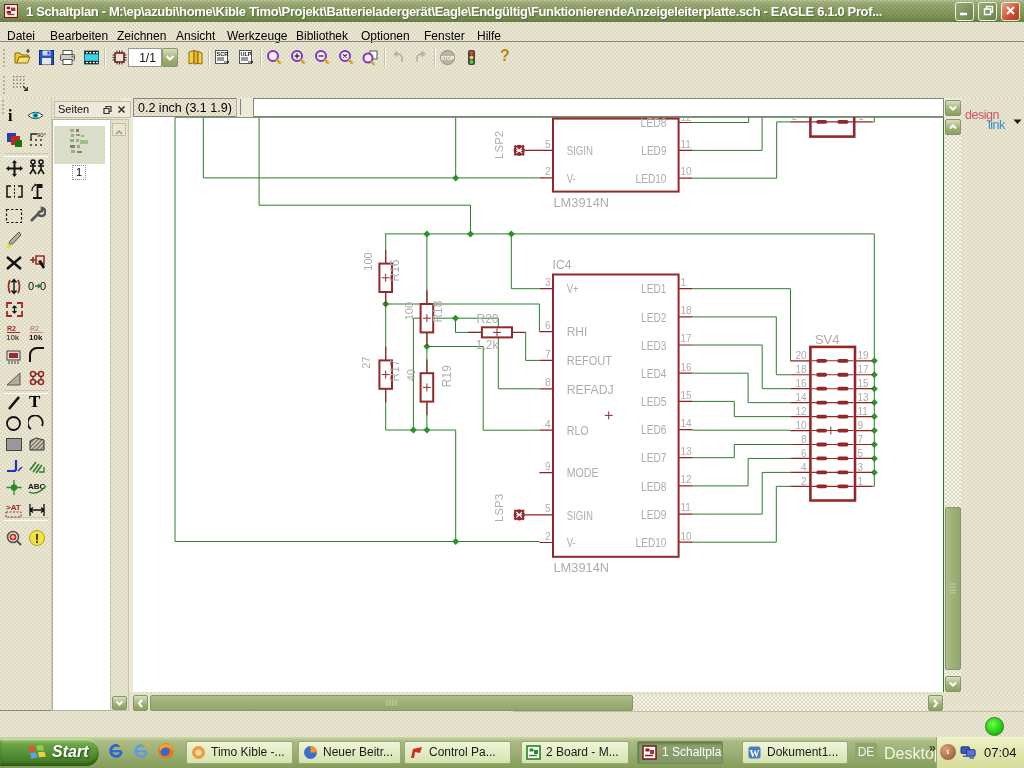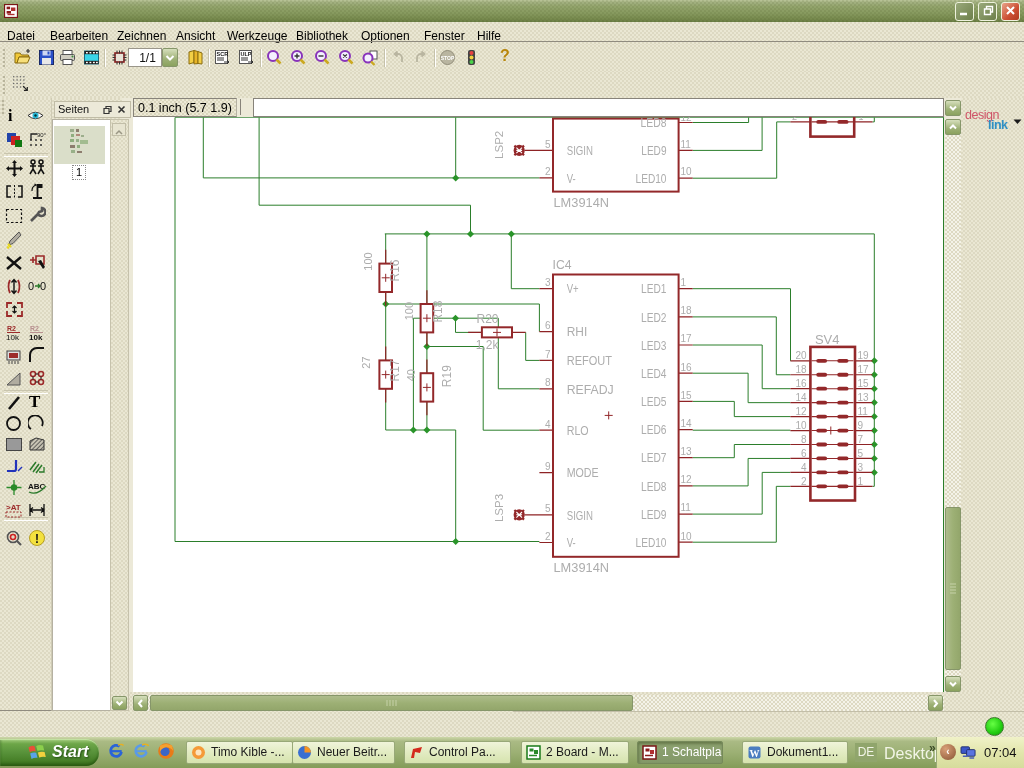--- a/index.html
+++ b/index.html
@@ -54,20 +54,21 @@
 
 <div id="titlebar">
     <div style="position:absolute;left:0;top:0;width:1024px;height:22px;opacity:0.10;background-image:linear-gradient(45deg,#44511f 25%,transparent 25%,transparent 75%,#44511f 75%),linear-gradient(45deg,#44511f 25%,transparent 25%,transparent 75%,#44511f 75%);background-size:4px 4px;background-position:0 0,2px 2px;"></div>
   <svg class="abs" style="left:4px;top:4px" width="14" height="14" viewBox="0 0 16 16">
     <rect x="0.5" y="0.5" width="15" height="15" fill="#fff" stroke="#7b1616" stroke-width="1.6"></rect>
     <rect x="3" y="3" width="4" height="3" fill="#8c1c1c"></rect>
     <rect x="8" y="4" width="5" height="4" fill="#b03030"></rect>
     <rect x="3" y="8" width="5" height="3" fill="#8c1c1c"></rect>
     <path d="M4 12 h8" stroke="#b03030" stroke-width="1.6"></path>
   </svg>
+  <div class="ttext">1 Schaltplan - M:\ep\azubi\home\Kible Timo\Projekt\Batterieladergerät\Eagle\Endgültig\FunktionierendeAnzeigeleiterplatte.sch - EAGLE 6.1.0 Prof...</div>
   <div class="tbtn" style="left:955px;background:linear-gradient(135deg,#99a97a,#6d7f4b);"><svg width="17" height="15">
         <path d="M4 11 h7" stroke="#fff" stroke-width="2.5"></path>
       </svg></div>
   <div class="tbtn" style="left:978px;background:linear-gradient(135deg,#99a97a,#6d7f4b);"><svg width="17" height="15">
         <path d="M5.5 6 v5.5 h6 v-5.5 z M7.5 6 v-2.5 h6 v5.5 h-2" fill="none" stroke="#fff" stroke-width="1.4"></path>
       </svg></div>
   <div class="tbtn" style="left:1001px;background:linear-gradient(135deg,#e8a38a,#cc4f33 60%,#b03a20);"><svg width="17" height="15">
         <path d="M5 4 l7 7 M12 4 l-7 7" stroke="#fff" stroke-width="2"></path>
       </svg></div>
 </div>
@@ -427,21 +428,21 @@
         <rect x="10" y="23" width="5" height="2" fill="#8d7d6e"></rect>
     </svg>
     <div style="position:absolute;left:19px;top:45px;width:12px;height:13px;border:1px dotted #888;color:#000;font-size:11px;line-height:13px;text-align:center;">1</div>
   </div>
   <div class="tex" style="position:absolute;left:58px;top:21px;width:17px;height:590px;border:1px solid #c6c2ac;"></div>
   <div style="position:absolute;left:60px;top:25px;width:14px;height:13px;background:#e7e4d0;border:1px solid #c2bea8;box-sizing:border-box;"><svg width="12" height="11">
         <path d="M3 7 l3-3 3 3" fill="none" stroke="#9a9684" stroke-width="1.5"></path>
       </svg></div>
 </div>
 
-<div id="coordbar">0.1 inch (5.7 1.9)</div>
+<div id="coordbar">0.2 inch (3.1 1.9)</div>
 <div class="abs" style="left:240px;top:99px;width:3px;height:16px;border-left:1px solid #87837a;"></div>
 <div id="cmdbar"></div>
 
 <div id="canvas"></div>
 <svg id="schsvg" width="811" height="575" viewBox="133 117 811 575" style="position:absolute;left:133px;top:117px">
 <path d="M175,117.2 H943.5 V692 M175,117.5 V541.5 H539.4 M203.3,117.5 V177.9 H539.4 M259.1,117.5 V205.2 H470.5 V233.9 M455.7,117.5 V177.9 M384.8,233.9 H874.3 M874.3,233.9 V486.35 L872.5,486.35 M511.3,233.9 V288.7 H539.4 M385.7,233.9 V263.6 M385.7,292 V360.4 M385.7,304 H539.4 V331.6 M385.7,388.7 V430 H455.7 V541.5 M426.9,233.9 V304 M426.9,332.1 V373.2 M426.9,401.4 V430 M413.4,318.2 H498.3 M413.4,318.2 V430 M498.3,318.2 V388.8 H539.4 M455.5,318.2 V332.4 H481.9 M525.7,332.4 V360.4 H539.4 M426.9,346.5 H483.2 V430.2 H539.4 M692.7,122.5 H748.6 V117.5 M692.7,150.4 H762.1 V117.5 M692.7,178.2 H776.7 V121.9 H790.4 M872.5,121.9 H874.3 V117.5 M692.7,288.7 H790.5 V360.80 H790.4 M692.7,316.9 H776.3 V374.75 H790.4 M692.7,345.0 H762.2 V388.70 H790.4 M692.7,373.2 H748.1 V402.65 H790.4 M692.7,401.4 H734.3 V416.60 H790.4 M692.7,430.2 H790.4 M692.7,457.7 H734.3 V444.50 H790.4 M692.7,485.9 H748.1 V458.45 H790.4 M692.7,514.1 H762.2 V472.40 H790.4 M692.7,542.2 H776.3 V486.35 H790.4" fill="none" stroke="#2b7e2b" stroke-width="1"></path>
 <path d="M452.2,177.9 l3.5,3.5 3.5,-3.5 -3.5,-3.5 z" fill="#2a942a"></path>
 <path d="M423.4,233.9 l3.5,3.5 3.5,-3.5 -3.5,-3.5 z" fill="#2a942a"></path>
 <path d="M467.0,233.9 l3.5,3.5 3.5,-3.5 -3.5,-3.5 z" fill="#2a942a"></path>
 <path d="M507.8,233.9 l3.5,3.5 3.5,-3.5 -3.5,-3.5 z" fill="#2a942a"></path>
@@ -589,21 +590,21 @@
       <text x="450.9" y="376.2" style="font-size:12.0px" text-anchor="middle" fill="#adadad" transform="rotate(-90 450.9 376.2)">R19</text>
       <text x="476.5" y="323.3" style="font-size:12.0px;" text-anchor="start" fill="#adadad">R20</text>
       <text x="475.8" y="349.3" style="font-size:12.0px;" text-anchor="start" fill="#adadad">1,2k</text>
       <text x="502.8" y="144.8" style="font-size:11.5px" text-anchor="middle" fill="#adadad" transform="rotate(-90 502.8 144.8)">LSP2</text>
       <text x="502.8" y="508.0" style="font-size:11.5px" text-anchor="middle" fill="#adadad" transform="rotate(-90 502.8 508.0)">LSP3</text>
     </g>
 </svg>
 
 <div id="rightpanel" class="tex abs">
   <div style="position:absolute;left:4px;top:10px;font-size:12.5px;font-weight:normal;color:#cf5468;letter-spacing:-0.5px;">design</div>
-  <div style="position:absolute;left:27px;top:20px;font-size:12.5px;font-weight:bold;color:#2f8fc4;letter-spacing:-0.5px;">link</div>
+  <div style="position:absolute;left:27px;top:20px;font-size:12.5px;font-weight:normal;color:#2f8fc4;letter-spacing:-0.5px;">link</div>
   <svg class="abs" style="left:52px;top:21px" width="9" height="6">
       <path d="M0.5 0.5 l4 4.5 4-4.5 z" fill="#1a1a1a"></path>
     </svg>
 </div>
 
 <div id="bottombar" class="tex abs">
   <div style="position:absolute;left:513px;top:19px;width:511px;height:1px;background:#c2bea8;"></div>
   <div style="position:absolute;left:985px;top:25px;width:17px;height:17px;border-radius:50%;background:radial-gradient(circle at 40% 35%,#66ff44,#22cc11 60%,#0d9906);border:1px solid #3a7a2a;"></div>
 </div>
 
@@ -685,21 +686,21 @@
     <circle cx="9" cy="9" r="7.8" fill="#e87b18"></circle>
     <circle cx="8" cy="9.5" r="4.6" fill="#3a66c8"></circle>
     <path d="M3 3.5 Q9 0.5 15 3.5 L16.2 9 Q13 4.5 8 5.5 Q4 6.5 3 10 Z" fill="#f5a030"></path>
   </svg>
 
   <div class="taskbtn" style="left:186px;width:107px;">Timo Kible -...
     <svg style="position:absolute;left:4px;top:3px" width="15" height="15">
         <circle cx="7.5" cy="7.5" r="6.5" fill="#f59a38"></circle>
         <circle cx="7.5" cy="7.5" r="3" fill="#fde5c0"></circle>
       </svg></div>
-  <div class="taskbtn" style="left:292px;width:103px;">Neuer Beitr...
+  <div class="taskbtn" style="left:298px;width:103px;">Neuer Beitr...
     <svg style="position:absolute;left:4px;top:3px" width="15" height="15">
         <circle cx="7.5" cy="7.5" r="6.5" fill="#3a6fd0"></circle>
         <path d="M7.5 1 A6.5 6.5 0 0 1 14 7.5 L7.5 7.5 Z" fill="#f59422"></path>
       </svg></div>
   <div class="taskbtn" style="left:404px;width:107px;">Control Pa...
     <svg style="position:absolute;left:4px;top:3px" width="15" height="15">
         <path d="M2 13 L4 4 L13 2 L11 8 L6 7 L5 13 Z" fill="#d42a1e"></path>
       </svg></div>
   <div class="taskbtn" style="left:521px;width:108px;">2 Board - M...
     <svg style="position:absolute;left:4px;top:3px" width="15" height="15">

